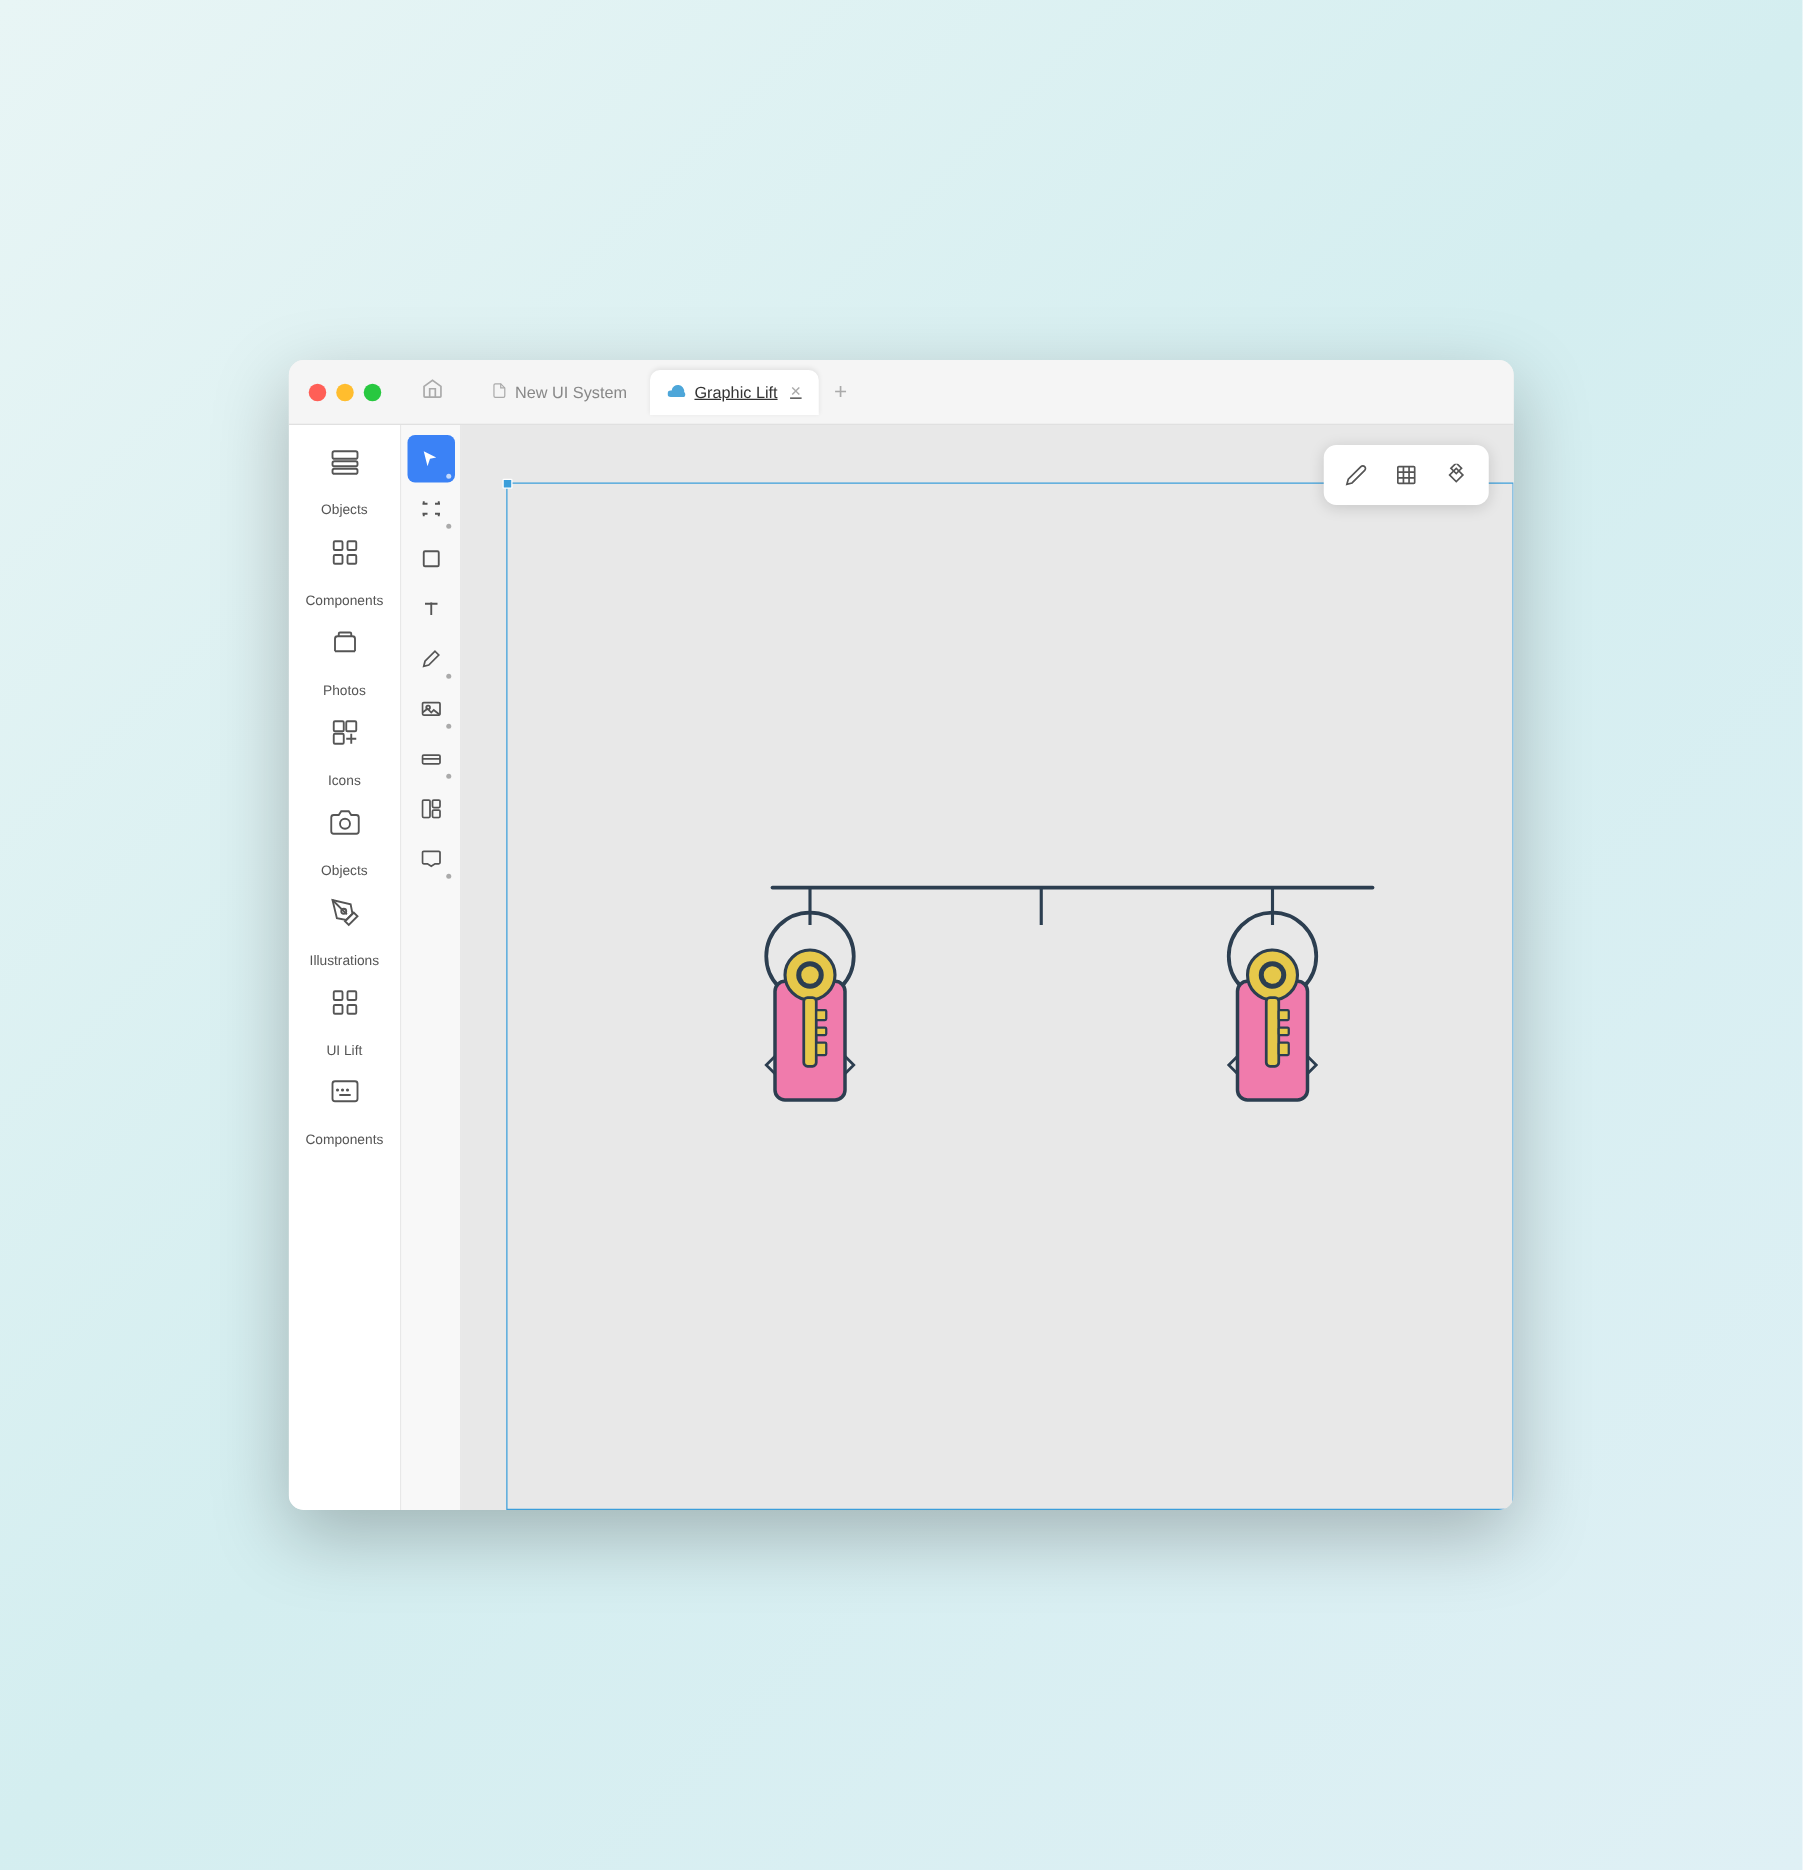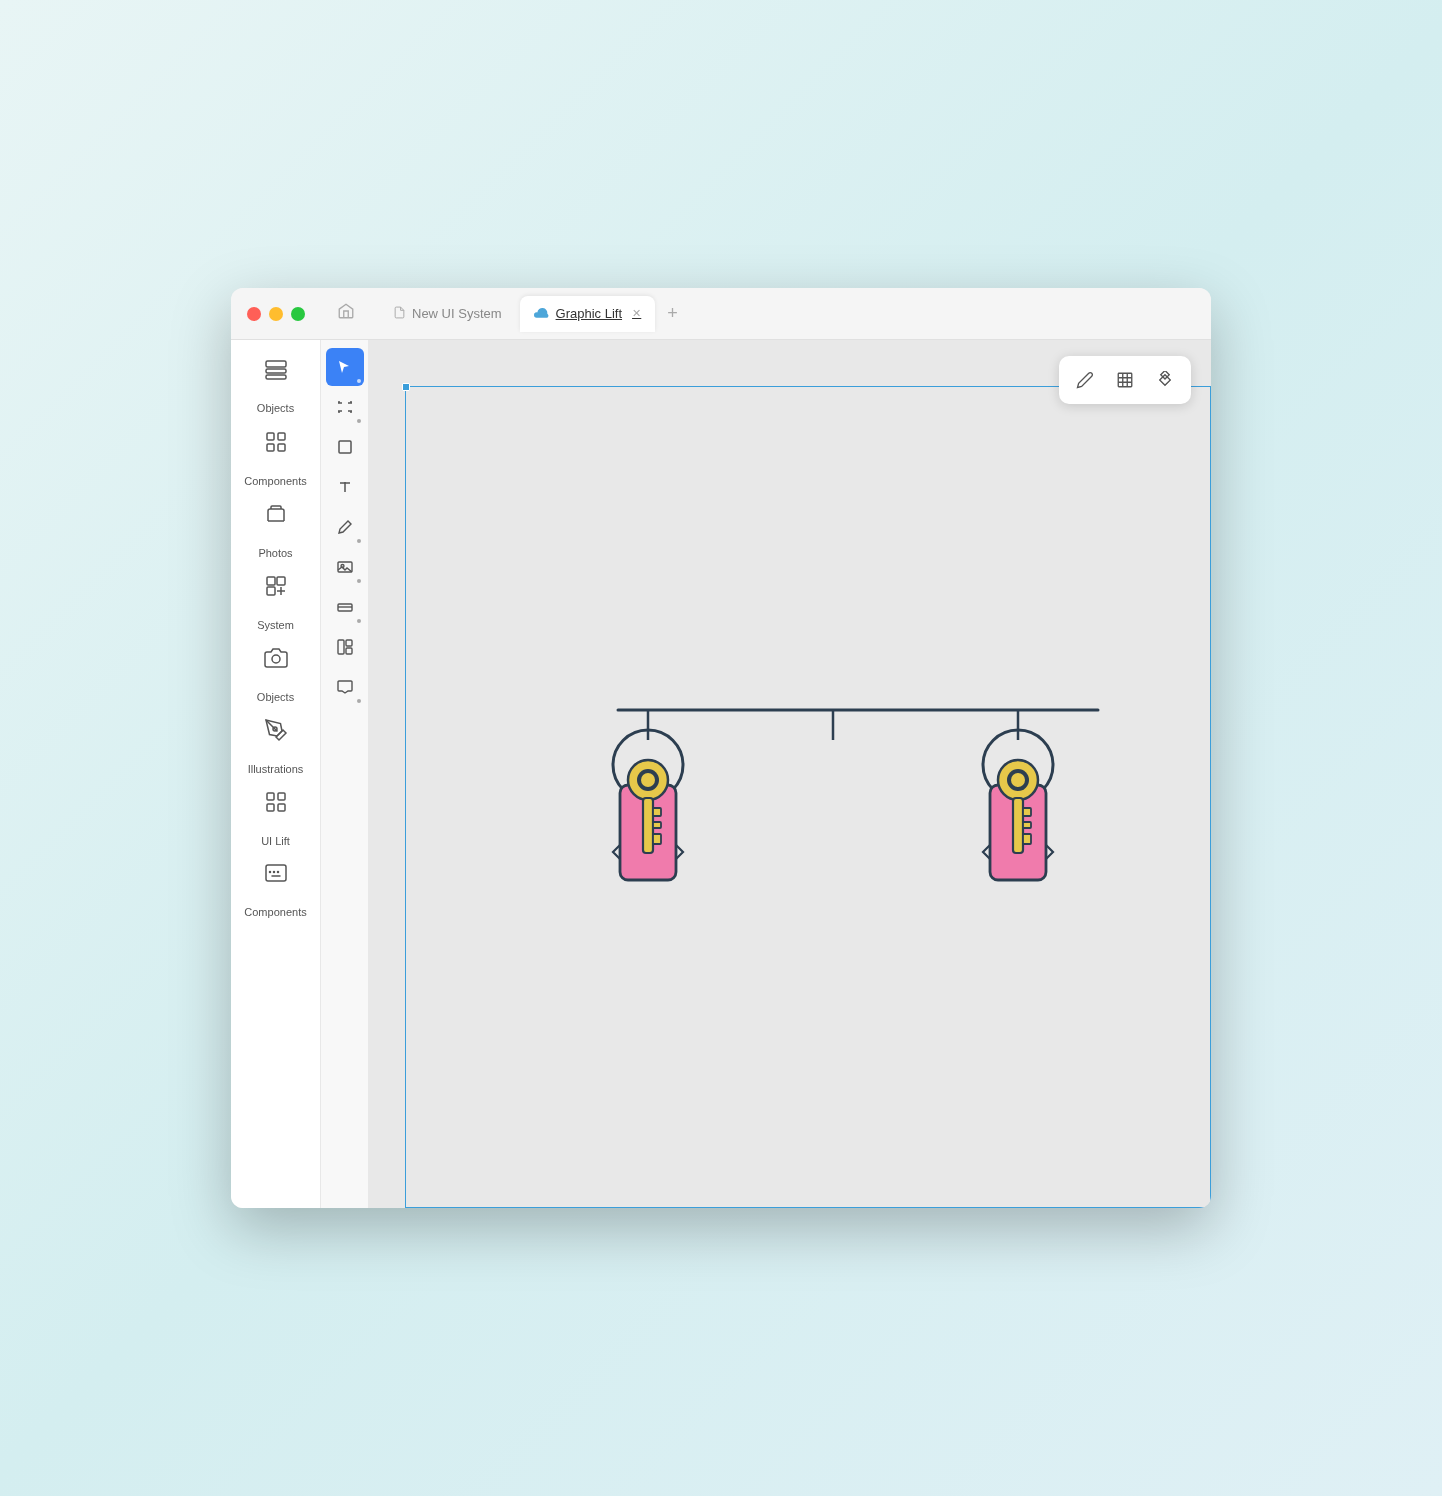--- a/index.html
+++ b/index.html
@@ -309,21 +309,21 @@
 
       <div class="sidebar-item">
         <div class="icon-wrap">
           <svg width="24" height="24" viewBox="0 0 24 24" fill="none" stroke="#555" stroke-width="1.5">
             <rect x="3" y="3" width="8" height="8" rx="1"></rect>
             <rect x="13" y="3" width="8" height="8" rx="1"></rect>
             <rect x="3" y="13" width="8" height="8" rx="1"></rect>
             <path d="M17 13v8M13 17h8"></path>
           </svg>
         </div>
-        <span class="item-label">System</span>
+        <span class="item-label">Icons</span>
       </div>
 
       <div class="sidebar-item">
         <div class="icon-wrap">
           <svg width="24" height="24" viewBox="0 0 24 24" fill="none" stroke="#555" stroke-width="1.5">
             <path d="M23 19a2 2 0 01-2 2H3a2 2 0 01-2-2V8a2 2 0 012-2h4l2-3h6l2 3h4a2 2 0 012 2z"></path>
             <circle cx="12" cy="13" r="4"></circle>
           </svg>
         </div>
         <span class="item-label">Objects</span>

